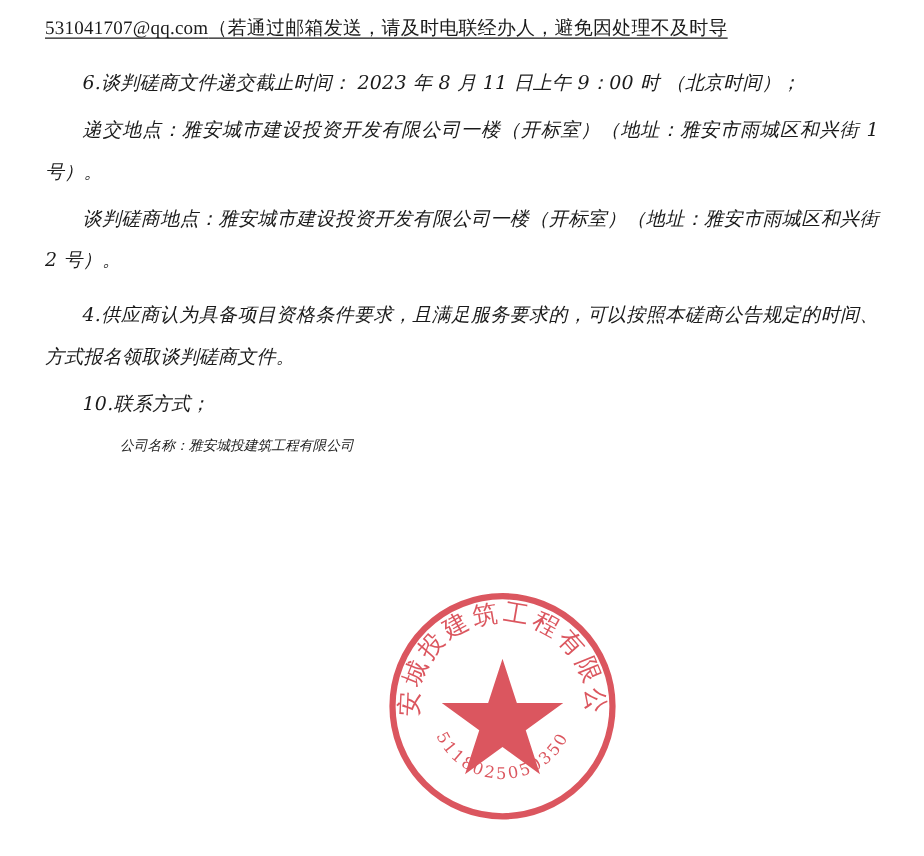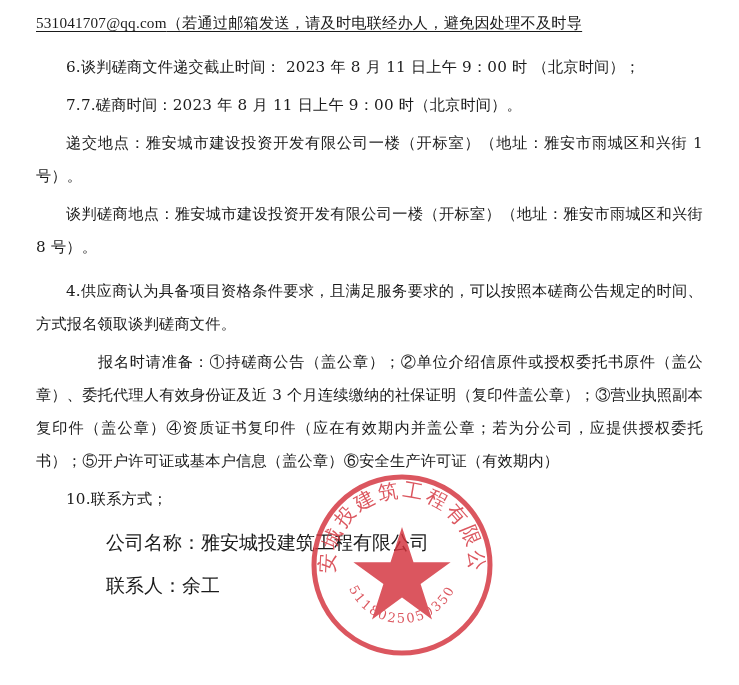--- a/index.html
+++ b/index.html
@@ -24,38 +24,38 @@
   }
   .para {
     font-size: 15.2px;
     line-height: 33px;
     text-align: justify;
     text-justify: inter-ideograph;
     margin: 0;
     letter-spacing: 0.2px;
   }
   .indent-1 { text-indent: 0; }
-  .indent-2 { text-indent: 30px; }
+  .indent-2 { text-indent: 30px; font-style: italic; }
   .indent-3 { text-indent: 62px; }
   .gap-top { margin-top: 11px; }
   .gap-top-sm { margin-top: 5px; }
   .email-link {
     color: #1a1a1a;
     text-decoration: underline;
     text-underline-offset: 3px;
     font-family: "Liberation Serif", serif;
   }
   .u {
     text-decoration: underline;
     text-underline-offset: 3px;
   }
   .contact-row {
-    font-size: 19px;
+    font-size: 11px;
     line-height: 33px;
-    margin: 10px;
+    margin: 0;
   }
   .label-sp {
     display: inline-block;
   }
   
   .seal {
     position: absolute;
     left: 307px;
     top: 470px;
     width: 190px;
@@ -69,41 +69,36 @@
 <body>
 
 <div class="page">
 
   <p class="para indent-1">
     <a class="email-link" href="#">531041707@qq.com</a><span class="u">（若通过邮箱发送，请及时电联经办人，避免因处理不及时导</span>
   </p>
 
   <p class="para indent-2 gap-top">6.谈判磋商文件递交截止时间：  2023 年  8 月 11 日上午 9：00 时 （北京时间）；</p>
 
-  <p class="para indent-2 gap-top-sm">7.7.磋商时间：2023 年 8 月 11 日上午 9：00 时（北京时间）。</p>
 
   <p class="para indent-2 gap-top-sm">递交地点：雅安城市建设投资开发有限公司一楼（开标室）（地址：雅安市雨城区和兴街 1 号）。</p>
 
-  <p class="para indent-2 gap-top-sm">谈判磋商地点：雅安城市建设投资开发有限公司一楼（开标室）（地址：雅安市雨城区和兴街 8 号）。</p>
+  <p class="para indent-2 gap-top-sm">谈判磋商地点：雅安城市建设投资开发有限公司一楼（开标室）（地址：雅安市雨城区和兴街 2 号）。</p>
 
   <p class="para indent-2 gap-top">4.供应商认为具备项目资格条件要求，且满足服务要求的，可以按照本磋商公告规定的时间、方式报名领取谈判磋商文件。</p>
 
-  <p class="para indent-3 gap-top-sm">报名时请准备：①持磋商公告（盖公章）；②单位介绍信原件或授权委托书原件（盖公章）、委托代理人有效身份证及近 3 个月连续缴纳的社保证明（复印件盖公章）；③营业执照副本复印件（盖公章）④资质证书复印件（应在有效期内并盖公章；若为分公司，应提供授权委托书）；⑤开户许可证或基本户信息（盖公章）⑥安全生产许可证（有效期内）</p>
 
   <p class="para indent-2 gap-top-sm">10.联系方式；</p>
 
   <p class="contact-row indent-2">
     <span class="label-sp">公司名称：</span><span>雅安城投建筑工程有限公司</span>
   </p>
 
 
 
-  <p class="contact-row indent-2">
-    <span class="label-sp">联系人：</span><span>余工</span>
-  </p>
 
   <div class="seal">
     <svg width="190" height="190" viewBox="0 0 190 190" xmlns="http://www.w3.org/2000/svg">
       <defs>
         <path id="sealTopArc" d="M 27,95 A 68,68 0 0 1 163,95"></path>
         <path id="sealBottomArc" d="M 37,95 A 58,58 0 0 0 153,95"></path>
       </defs>
       <circle cx="95" cy="95" r="88" fill="none" stroke="#d4323c" stroke-width="5"></circle>
       <polygon points="95,57 106.5,92.3 143.6,92.3 113.6,114.1 125,149.4 95,127.6 65,149.4 76.4,114.1 46.4,92.3 83.5,92.3" fill="#d4323c"></polygon>
       <text font-family="'DejaVu Serif', serif" font-size="20" fill="#d4323c" letter-spacing="3">

